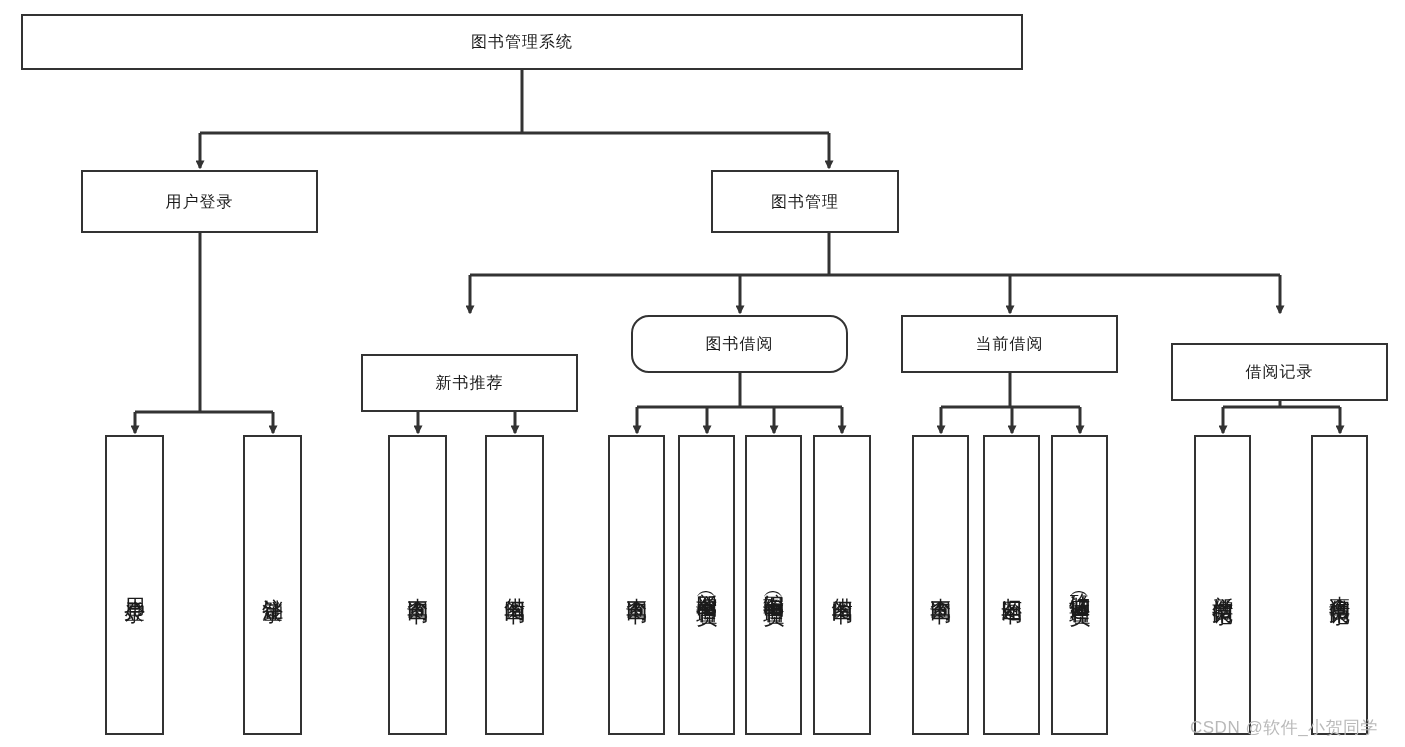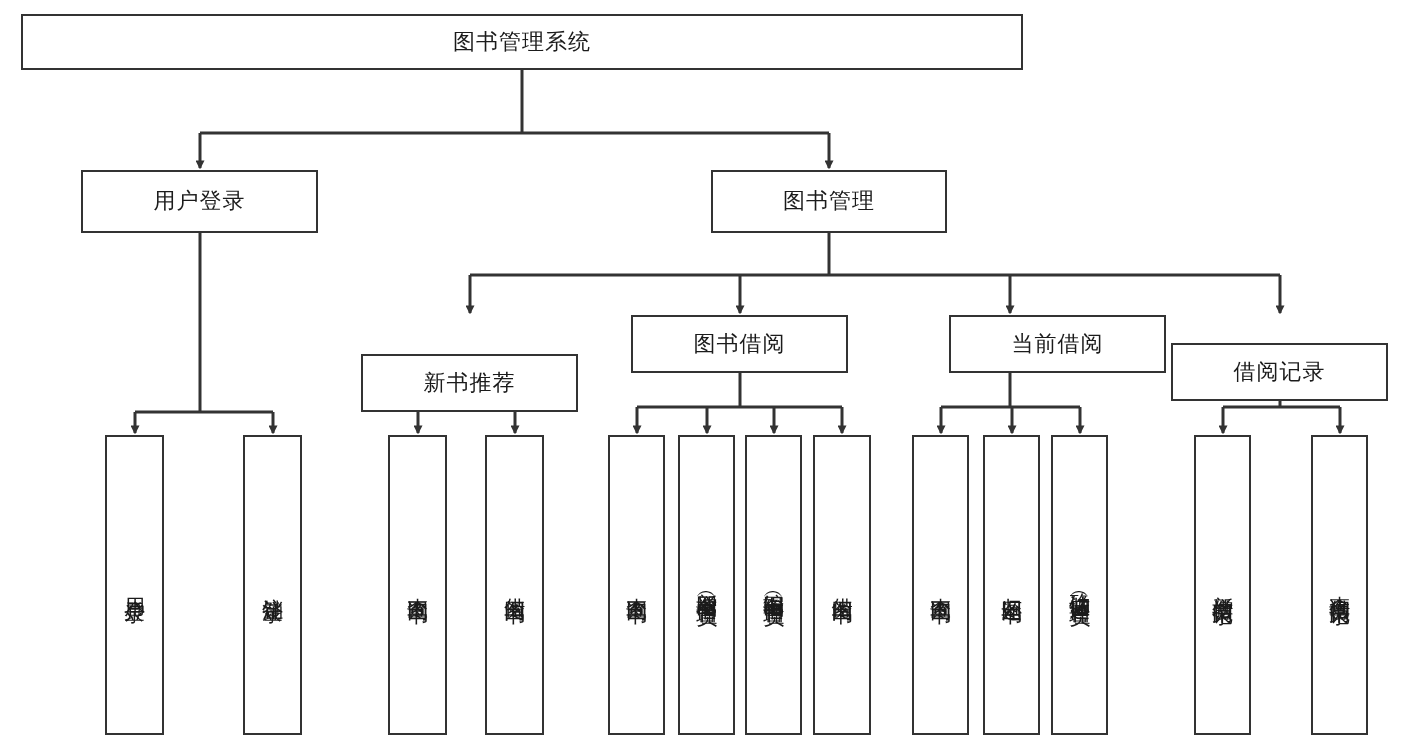--- a/index.html
+++ b/index.html
@@ -30,21 +30,21 @@
     position: absolute;
     box-sizing: border-box;
     border: 2px solid #333333;
     background: #ffffff;
     display: flex;
     align-items: center;
     justify-content: center;
     color: #1b1b1b;
   }
   .node-label-h {
-    font-size: 22px;
+    font-size: 16px;
     line-height: 1.2;
     letter-spacing: 1px;
     white-space: nowrap;
     text-align: right;
   }
   .node-label-v {
     writing-mode: vertical-rl;
     text-orientation: upright;
     font-size: 21px;
     line-height: 1.25;
@@ -108,30 +108,30 @@
       </g>
   </svg>
 
   <div id="node-layer">
       <div class="node-box" style="left: 21px; top: 14px; width: 1002px; height: 56px;">
         <span class="node-label-h">图书管理系统</span>
       </div>
       <div class="node-box" style="left: 81px; top: 170px; width: 237px; height: 63px;">
         <span class="node-label-h">用户登录</span>
       </div>
-      <div class="node-box" style="left: 711px; top: 170px; width: 236px; height: 63px;">
+      <div class="node-box" style="left: 711px; top: 170px; width: 188px; height: 63px;">
         <span class="node-label-h">图书管理</span>
       </div>
       <div class="node-box" style="left: 361px; top: 315px; width: 217px; height: 58px; margin-top: 39px;">
         <span class="node-label-h">新书推荐</span>
       </div>
-      <div class="node-box" style="left: 631px; top: 315px; width: 217px; height: 58px;">
+      <div class="node-box" style="left: 631px; top: 315px; width: 217px; height: 58px; border-radius: 18px;">
         <span class="node-label-h">图书借阅</span>
       </div>
-      <div class="node-box" style="left: 901px; top: 315px; width: 217px; height: 58px; margin-left: 48px;">
+      <div class="node-box" style="left: 901px; top: 315px; width: 217px; height: 58px;">
         <span class="node-label-h">当前借阅</span>
       </div>
       <div class="node-box" style="left: 1171px; top: 315px; width: 217px; height: 58px; margin-top: 28px;">
         <span class="node-label-h">借阅记录</span>
       </div>
       <div class="node-box" style="left: 105px; top: 435px; width: 59px; height: 300px;">
         <span class="node-label-v">用户登录</span>
       </div>
       <div class="node-box" style="left: 243px; top: 435px; width: 59px; height: 300px;">
         <span class="node-label-v">注销登录</span>
@@ -164,14 +164,15 @@
         <span class="node-label-v">确认归还（管理员）</span>
       </div>
       <div class="node-box" style="left: 1194px; top: 435px; width: 57px; height: 300px;">
         <span class="node-label-v">新增借阅记录</span>
       </div>
       <div class="node-box" style="left: 1311px; top: 435px; width: 57px; height: 300px;">
         <span class="node-label-v">查询借阅记录</span>
       </div>
     </div>
 
+  <div class="watermark" style="left:1190px; top:716px;">CSDN @软件_小贺同学</div>
 
 </div>
 
 </body></html>

